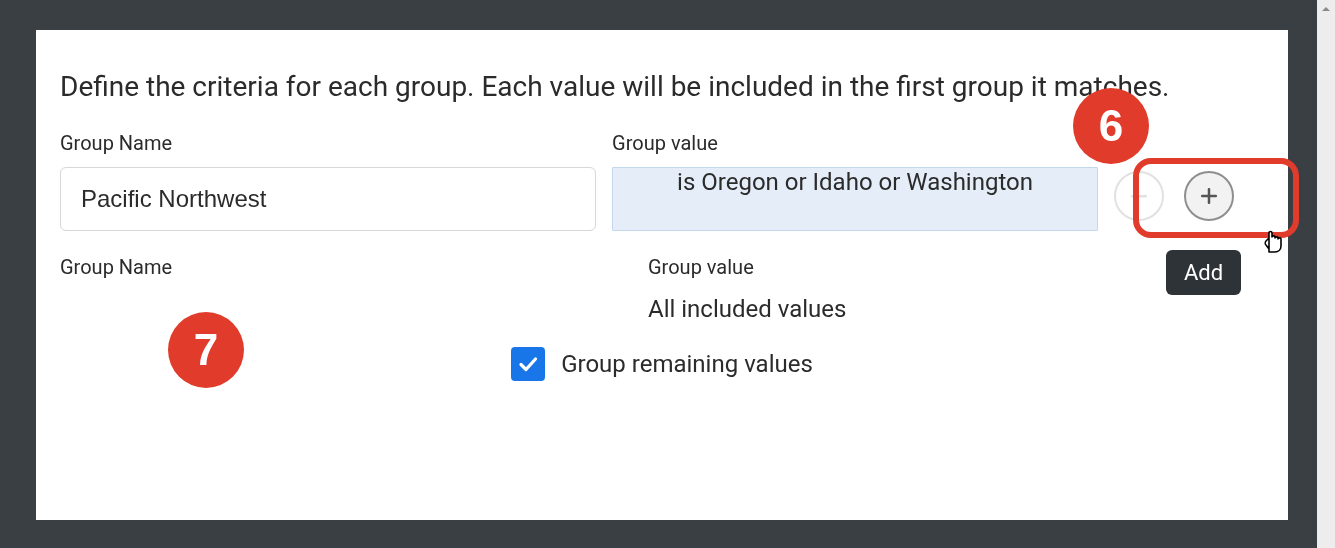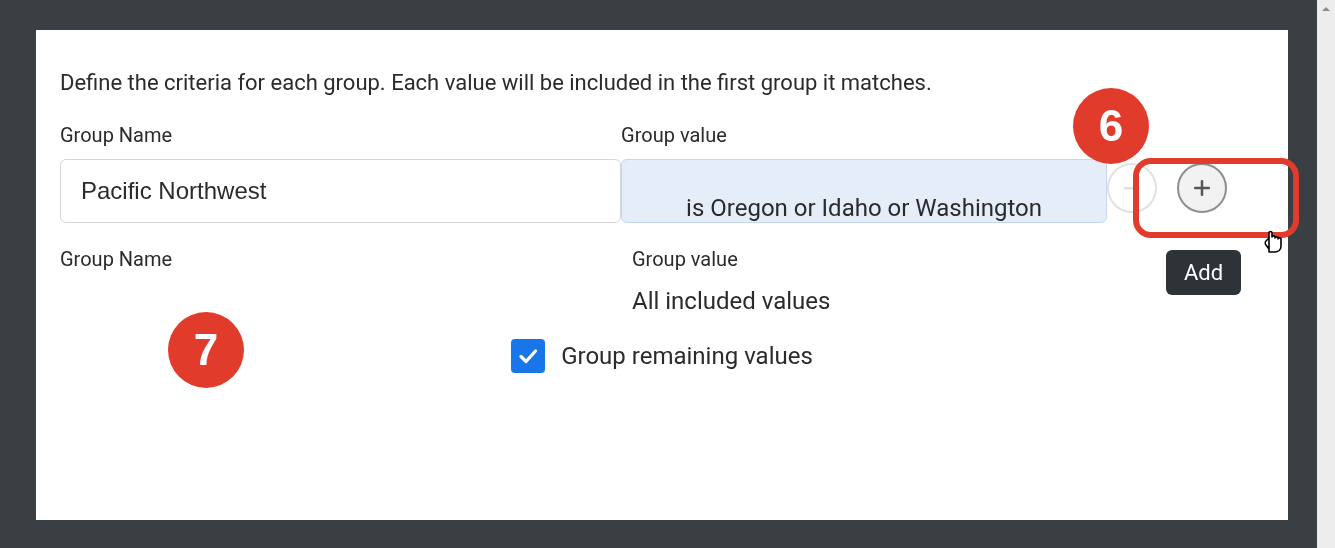--- a/index.html
+++ b/index.html
@@ -14,27 +14,28 @@
     .panel {
       position: absolute;
       left: 36px;
       top: 30px;
       width: 1252px;
       height: 490px;
       background: #ffffff;
       padding: 40px 24px 24px 24px;
     }
     .desc {
-      font-size: 22px;
+      font-size: 28px;
       color: #2b2b2b;
       margin-bottom: 28px;
     }
     .row {
       display: flex;
       align-items: flex-start;
+      gap: 16px;
       margin-bottom: 24px;
     }
     .col-name { width: 572px; }
     .col-value { flex: 1; min-width: 0; }
     .col-actions {
       width: 160px;
       display: flex;
       align-items: center;
       gap: 20px;
       padding-top: 4px;
@@ -54,24 +55,24 @@
       font-size: 24px;
       padding: 2px 20px;
       color: #2b2b2b;
       background: #fff;
       outline: none;
     }
     .value-box {
       width: 100%;
       height: 64px;
       border: 1px solid #c5d7ea;
-      border-radius: 6px;
+      border-radius: 1px;
       background: #e5eef8;
       display: flex;
-      align-items: flex-end;
+      align-items: flex-start;
       justify-content: center;
       font-size: 24px;
       color: #2b2b2b;
     }
     .static-value {
       font-size: 24px;
       color: #2b2b2b;
       padding-top: 4px;
     }
     .icon-btn {

